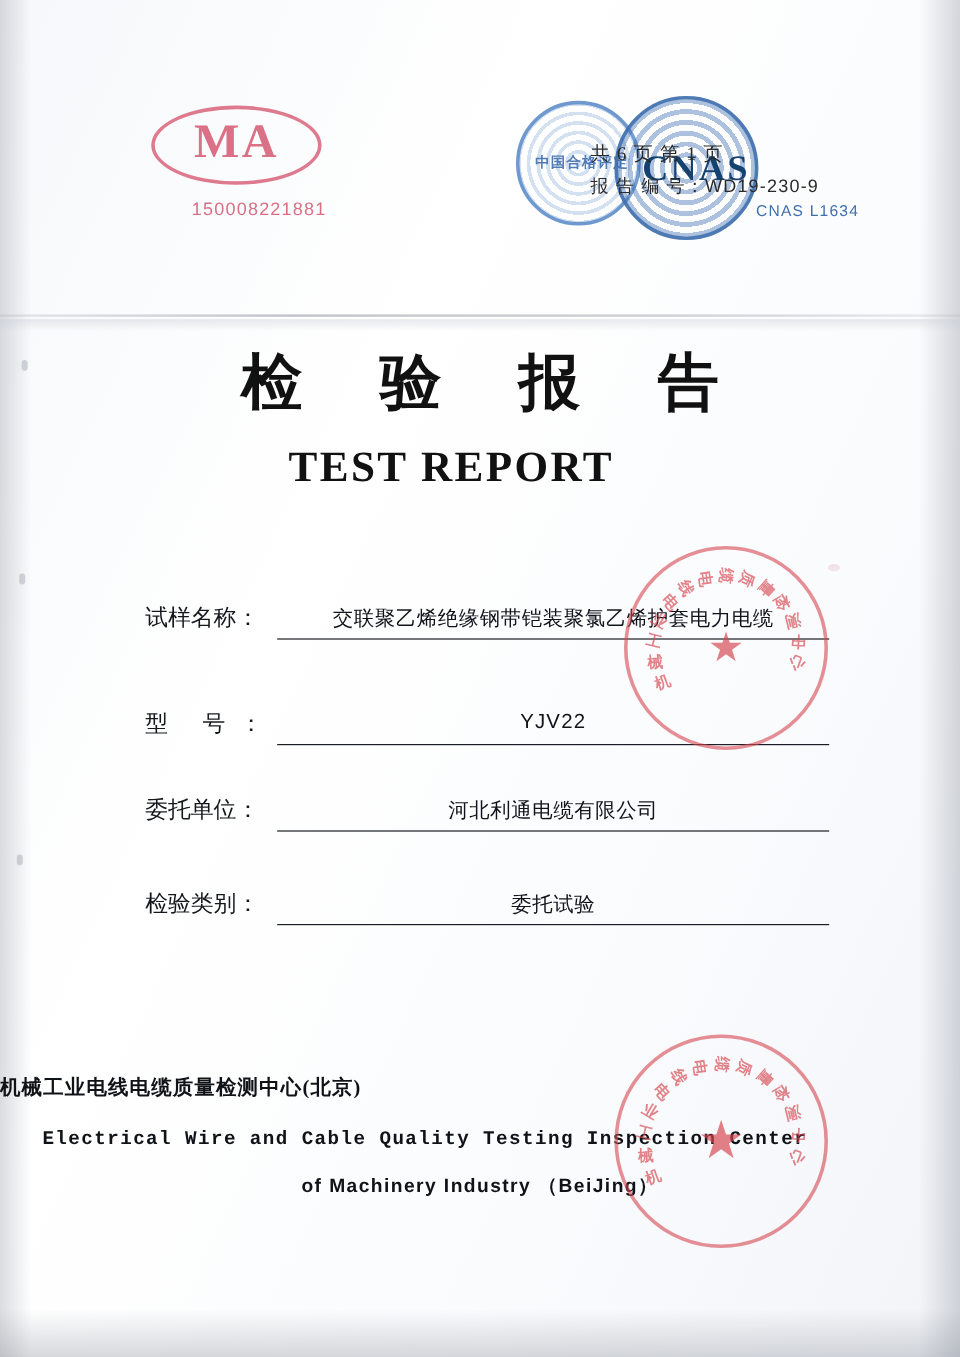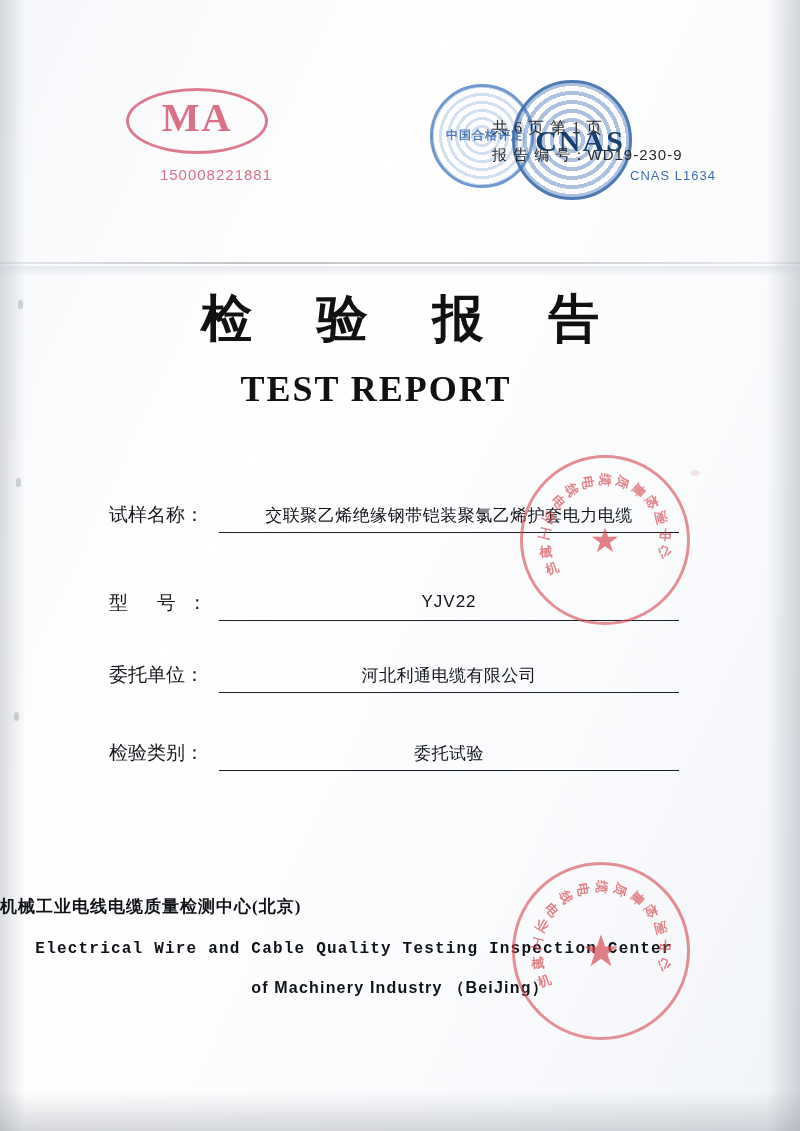--- a/index.html
+++ b/index.html
@@ -202,21 +202,21 @@
     font-weight: bold;
     font-size: 36px;
     letter-spacing: 2px;
     color: #111;
     margin-left: 26px;
   }
 
   
   .field {
     position: absolute;
-    left: 109px;
+    left: 121px;
     width: 570px;
     height: 34px;
   }
   .field .label {
     position: absolute;
     left: 0; top: 0;
     font-size: 19px;
     color: #14171c;
     font-family: "Liberation Serif", serif;
     white-space: nowrap;

